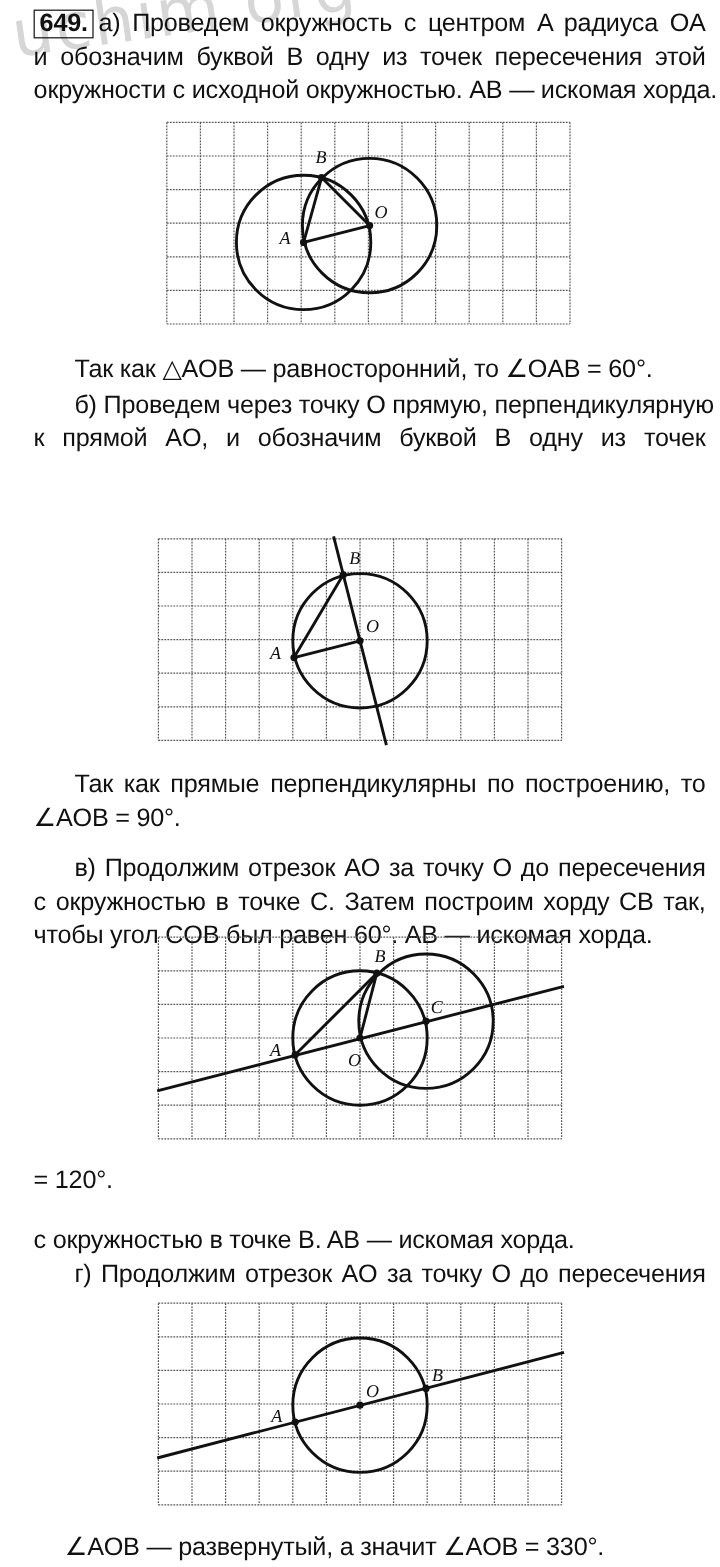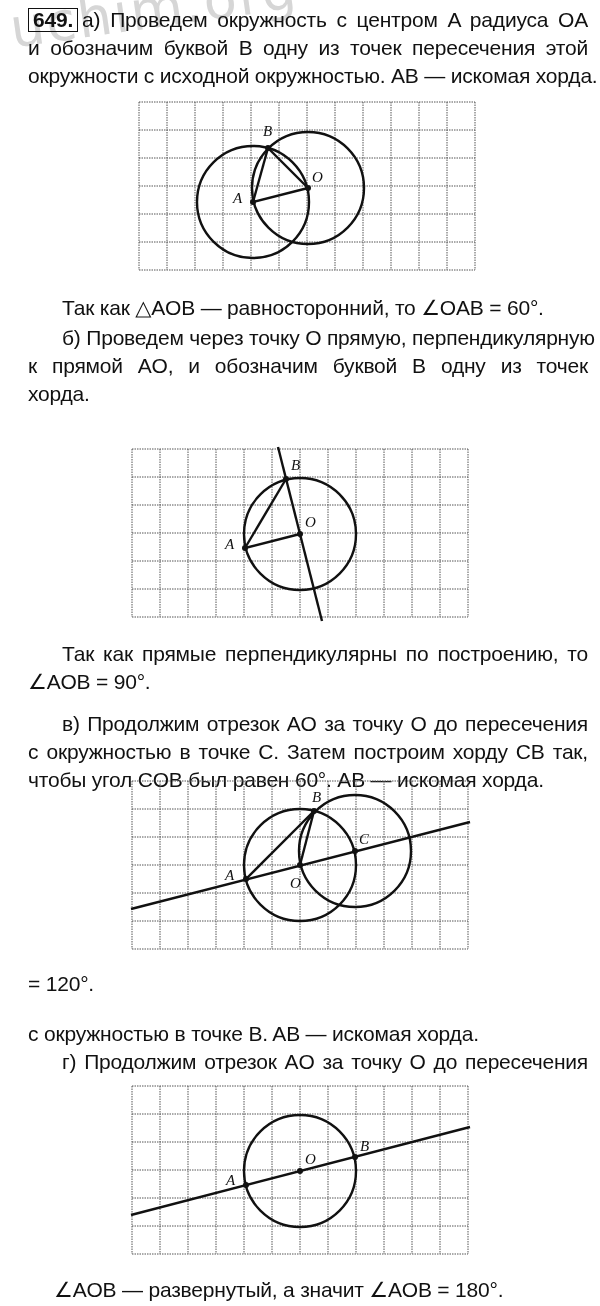--- a/index.html
+++ b/index.html
@@ -68,21 +68,20 @@
   <text x="312" y="182">O</text>
 </svg>
 
 <div class="para" style="top:294px;">
   <span class="line last indent">Так как △AOB — равносторонний, то ∠OAB = 60°.</span>
 </div>
 
 <div class="para" style="top:324px;">
   <span class="line indent">б) Проведем через точку O прямую, перпендикулярную</span>
   <span class="line">к прямой AO, и обозначим буквой B одну из точек</span>
-  <span class="line last">хорда.</span>
 </div>
 
 <svg class="fig" width="600" height="200" style="top:440px;" viewBox="0 440 600 200">
   <g stroke="#555" stroke-width="1" stroke-dasharray="1.5,1" fill="none">
     <line x1="132" y1="449" x2="468" y2="449"></line>
       <line x1="132" y1="477" x2="468" y2="477"></line>
     <line x1="132" y1="505" x2="468" y2="505"></line>
       <line x1="132" y1="533" x2="468" y2="533"></line>
     <line x1="132" y1="561" x2="468" y2="561"></line>
       <line x1="132" y1="589" x2="468" y2="589"></line>
@@ -210,14 +209,14 @@
     <circle cx="246" cy="1185" r="3"></circle>
     <circle cx="300" cy="1171" r="3"></circle>
     <circle cx="355" cy="1157" r="3"></circle>
   </g>
   <text x="226" y="1185">A</text>
   <text x="360" y="1151">B</text>
   <text x="305" y="1164">O</text>
 </svg>
 
 <div class="para" style="top:1276px;">
-  <span class="line last indent" style="padding-left:26px;">∠AOB — развернутый, а значит ∠AOB = 180°.</span>
+  <span class="line last indent" style="padding-left:26px;">∠AOB — развернутый, а значит ∠AOB = 330°.</span>
 </div>
 
 </body></html>

